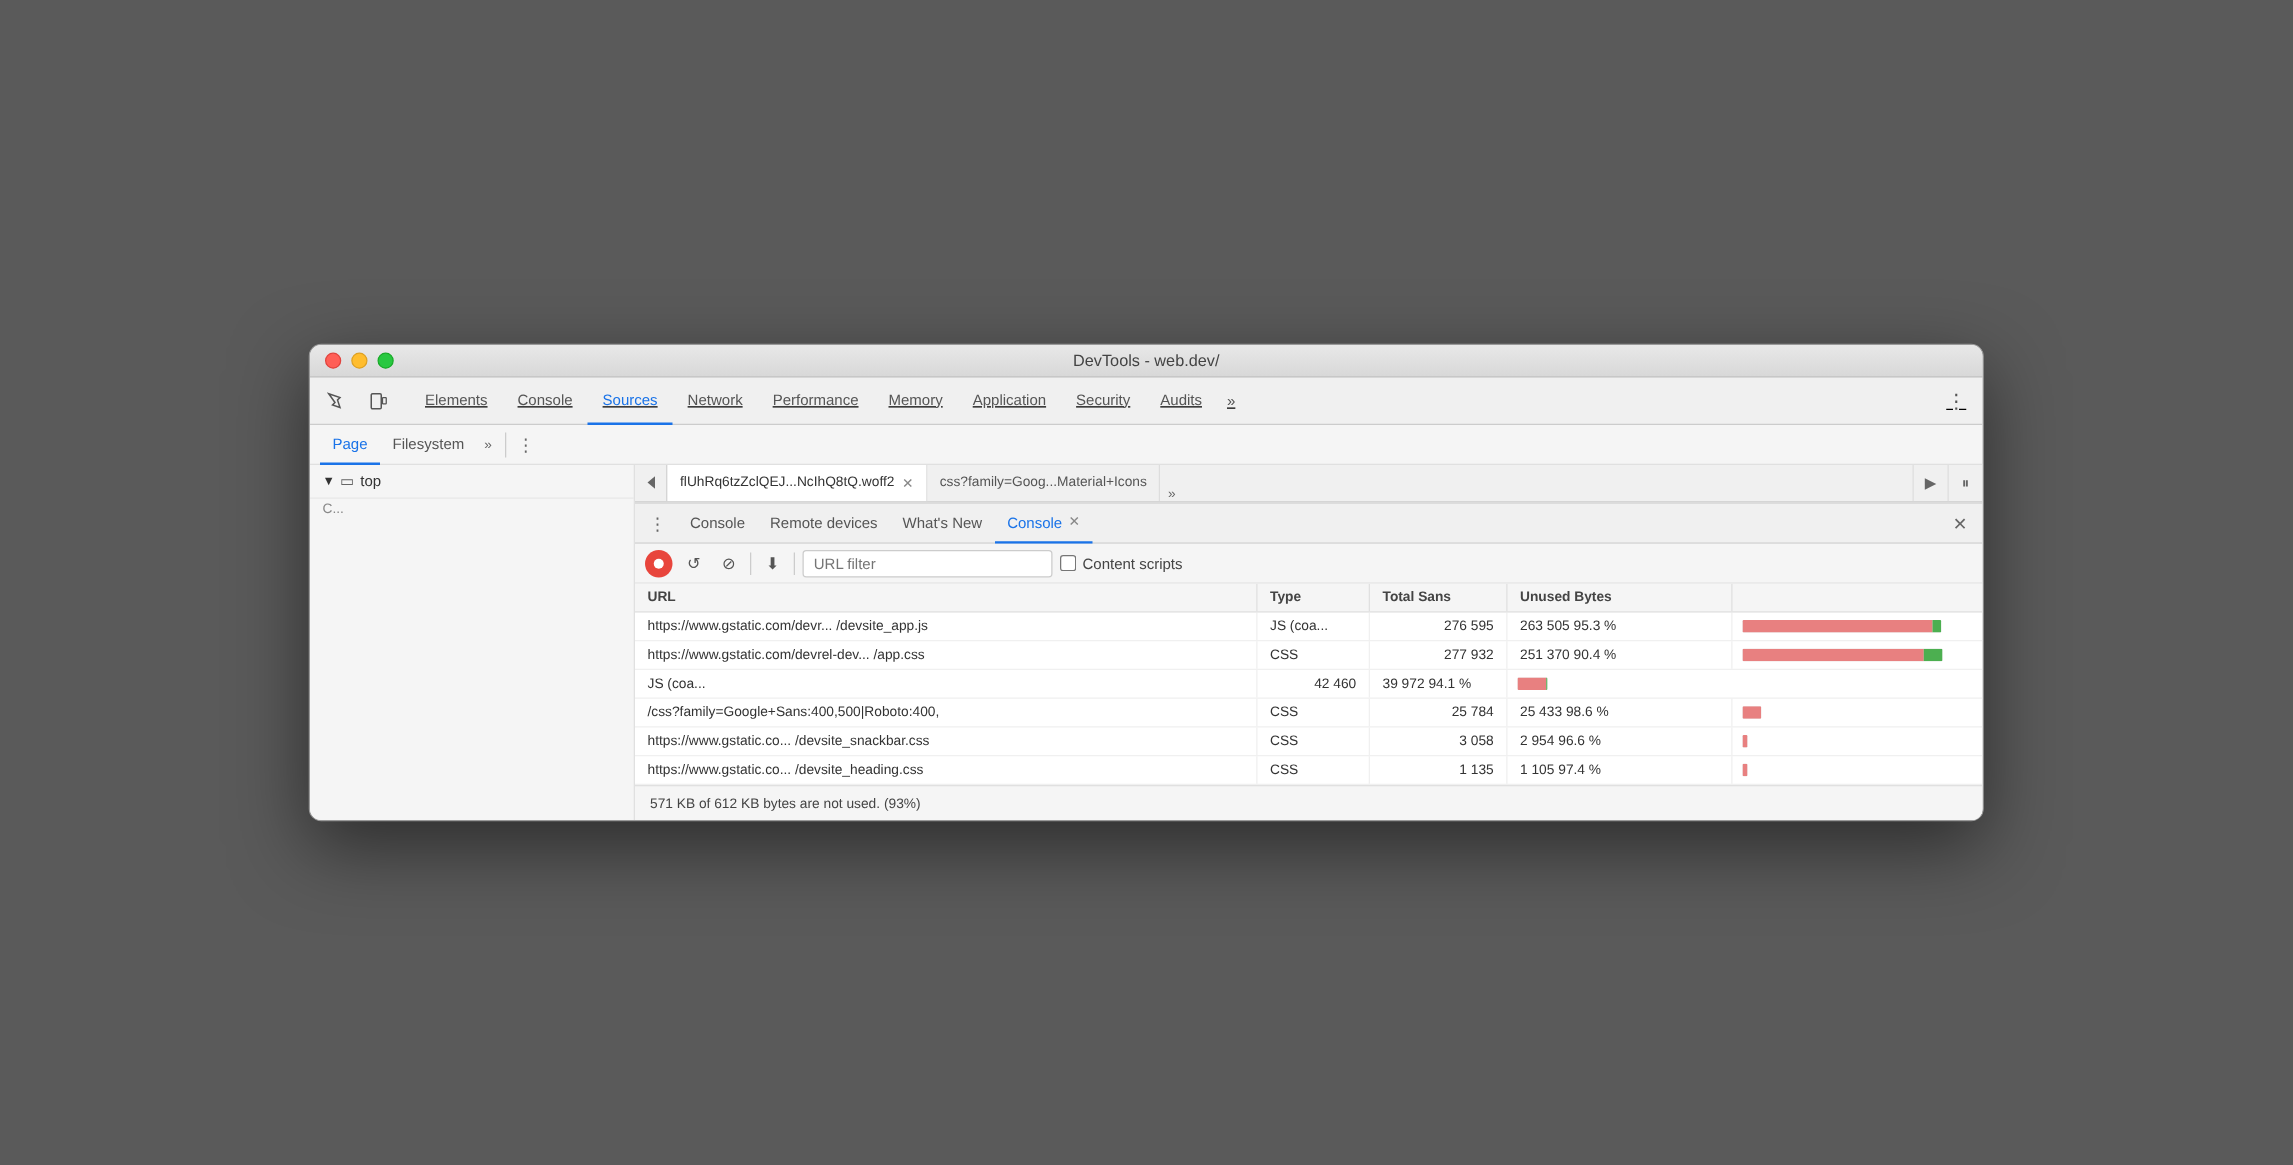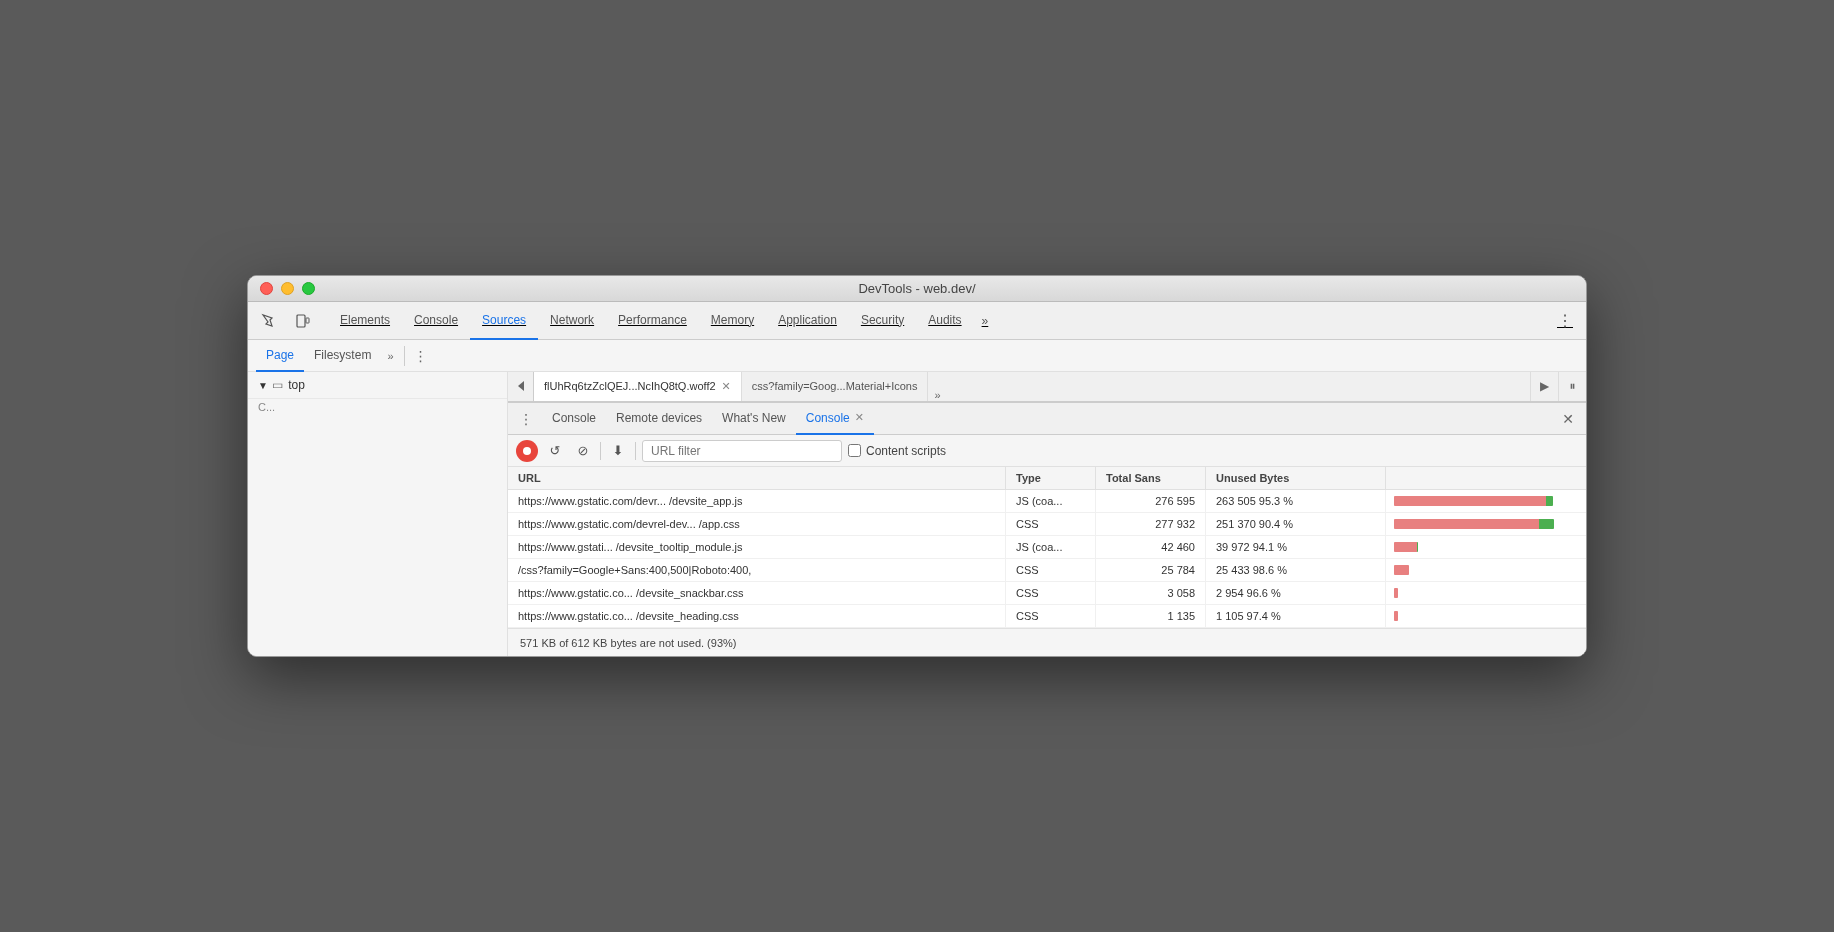--- a/index.html
+++ b/index.html
@@ -620,21 +620,20 @@
       <span class="unused-text">251 370 90.4 %</span>
     </div>
     <div class="cov-td" style="padding:5px 8px;display:flex;align-items:center;">
       <div style="position:relative;height:10px;width:160px;background:#e8e8e8;border-radius:1px;overflow:hidden;">
         <div style="position:absolute;left:0;top:0;height:100%;width:144.64000000000001px;background:#e88080;"></div>
         <div style="position:absolute;right:0;top:0;height:100%;width:15.359999999999985px;background:#4caf50;"></div>
       </div>
     </div>
   </div>
                 <div class="cov-row">
-    <div class="cov-td">https://www.gstati... /devsite_tooltip_module.js</div>
     <div class="cov-td">JS (coa...</div>
     <div class="cov-td number">42 460</div>
     <div class="cov-td unused">
       <span class="unused-text">39 972 94.1 %</span>
     </div>
     <div class="cov-td" style="padding:5px 8px;display:flex;align-items:center;">
       <div style="position:relative;height:10px;width:24.443389030410316px;background:#e8e8e8;border-radius:1px;overflow:hidden;">
         <div style="position:absolute;left:0;top:0;height:100%;width:23.001229077616106px;background:#e88080;"></div>
         <div style="position:absolute;right:0;top:0;height:100%;width:1.44215995279421px;background:#4caf50;"></div>
       </div>

